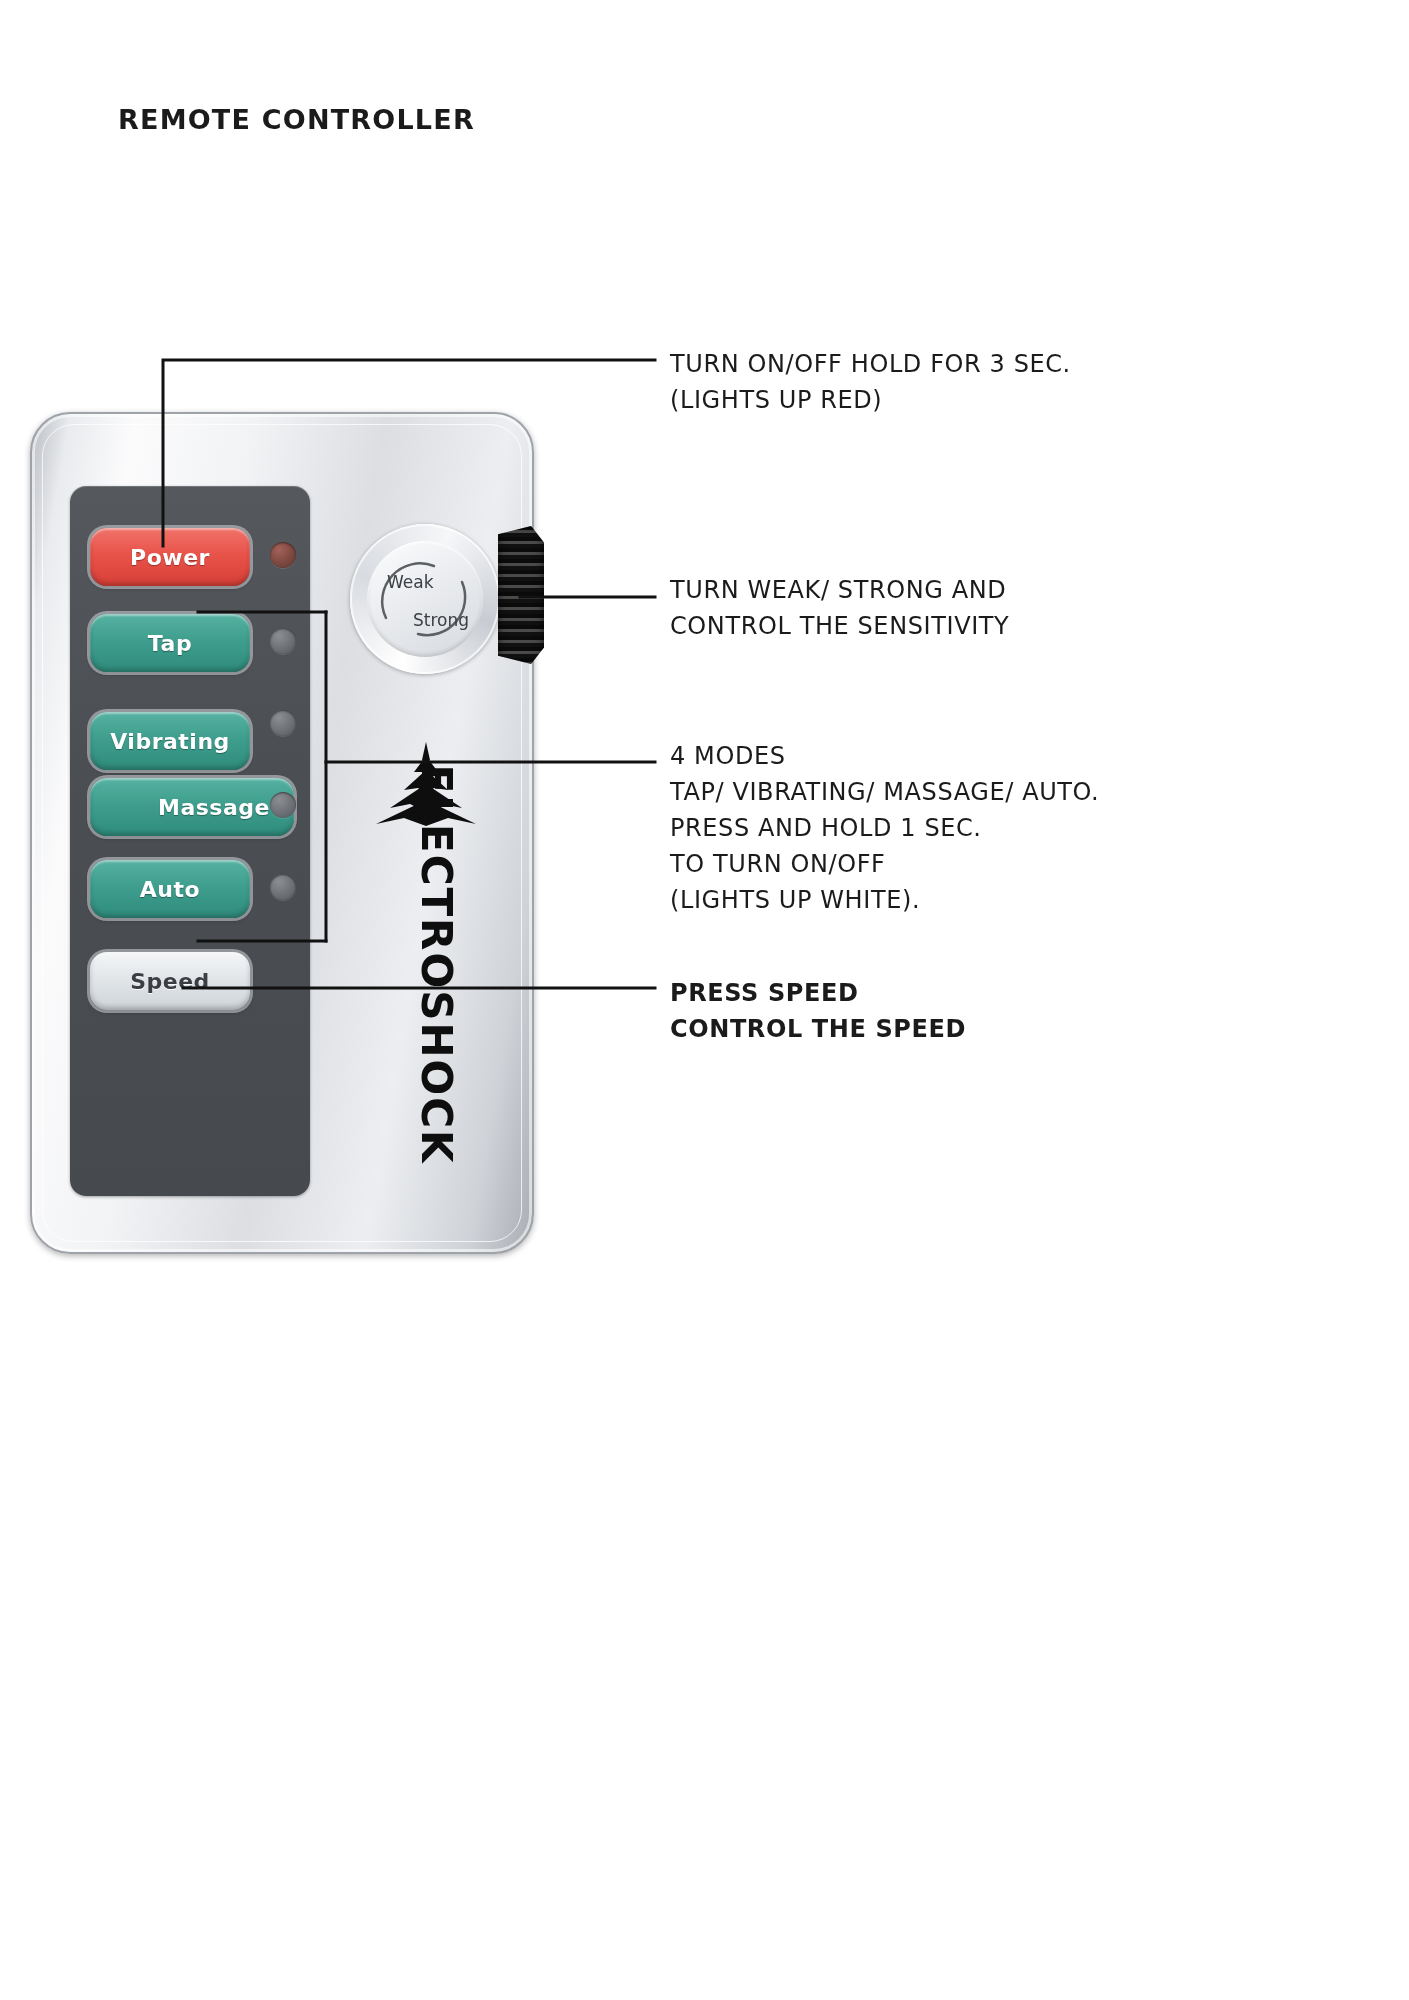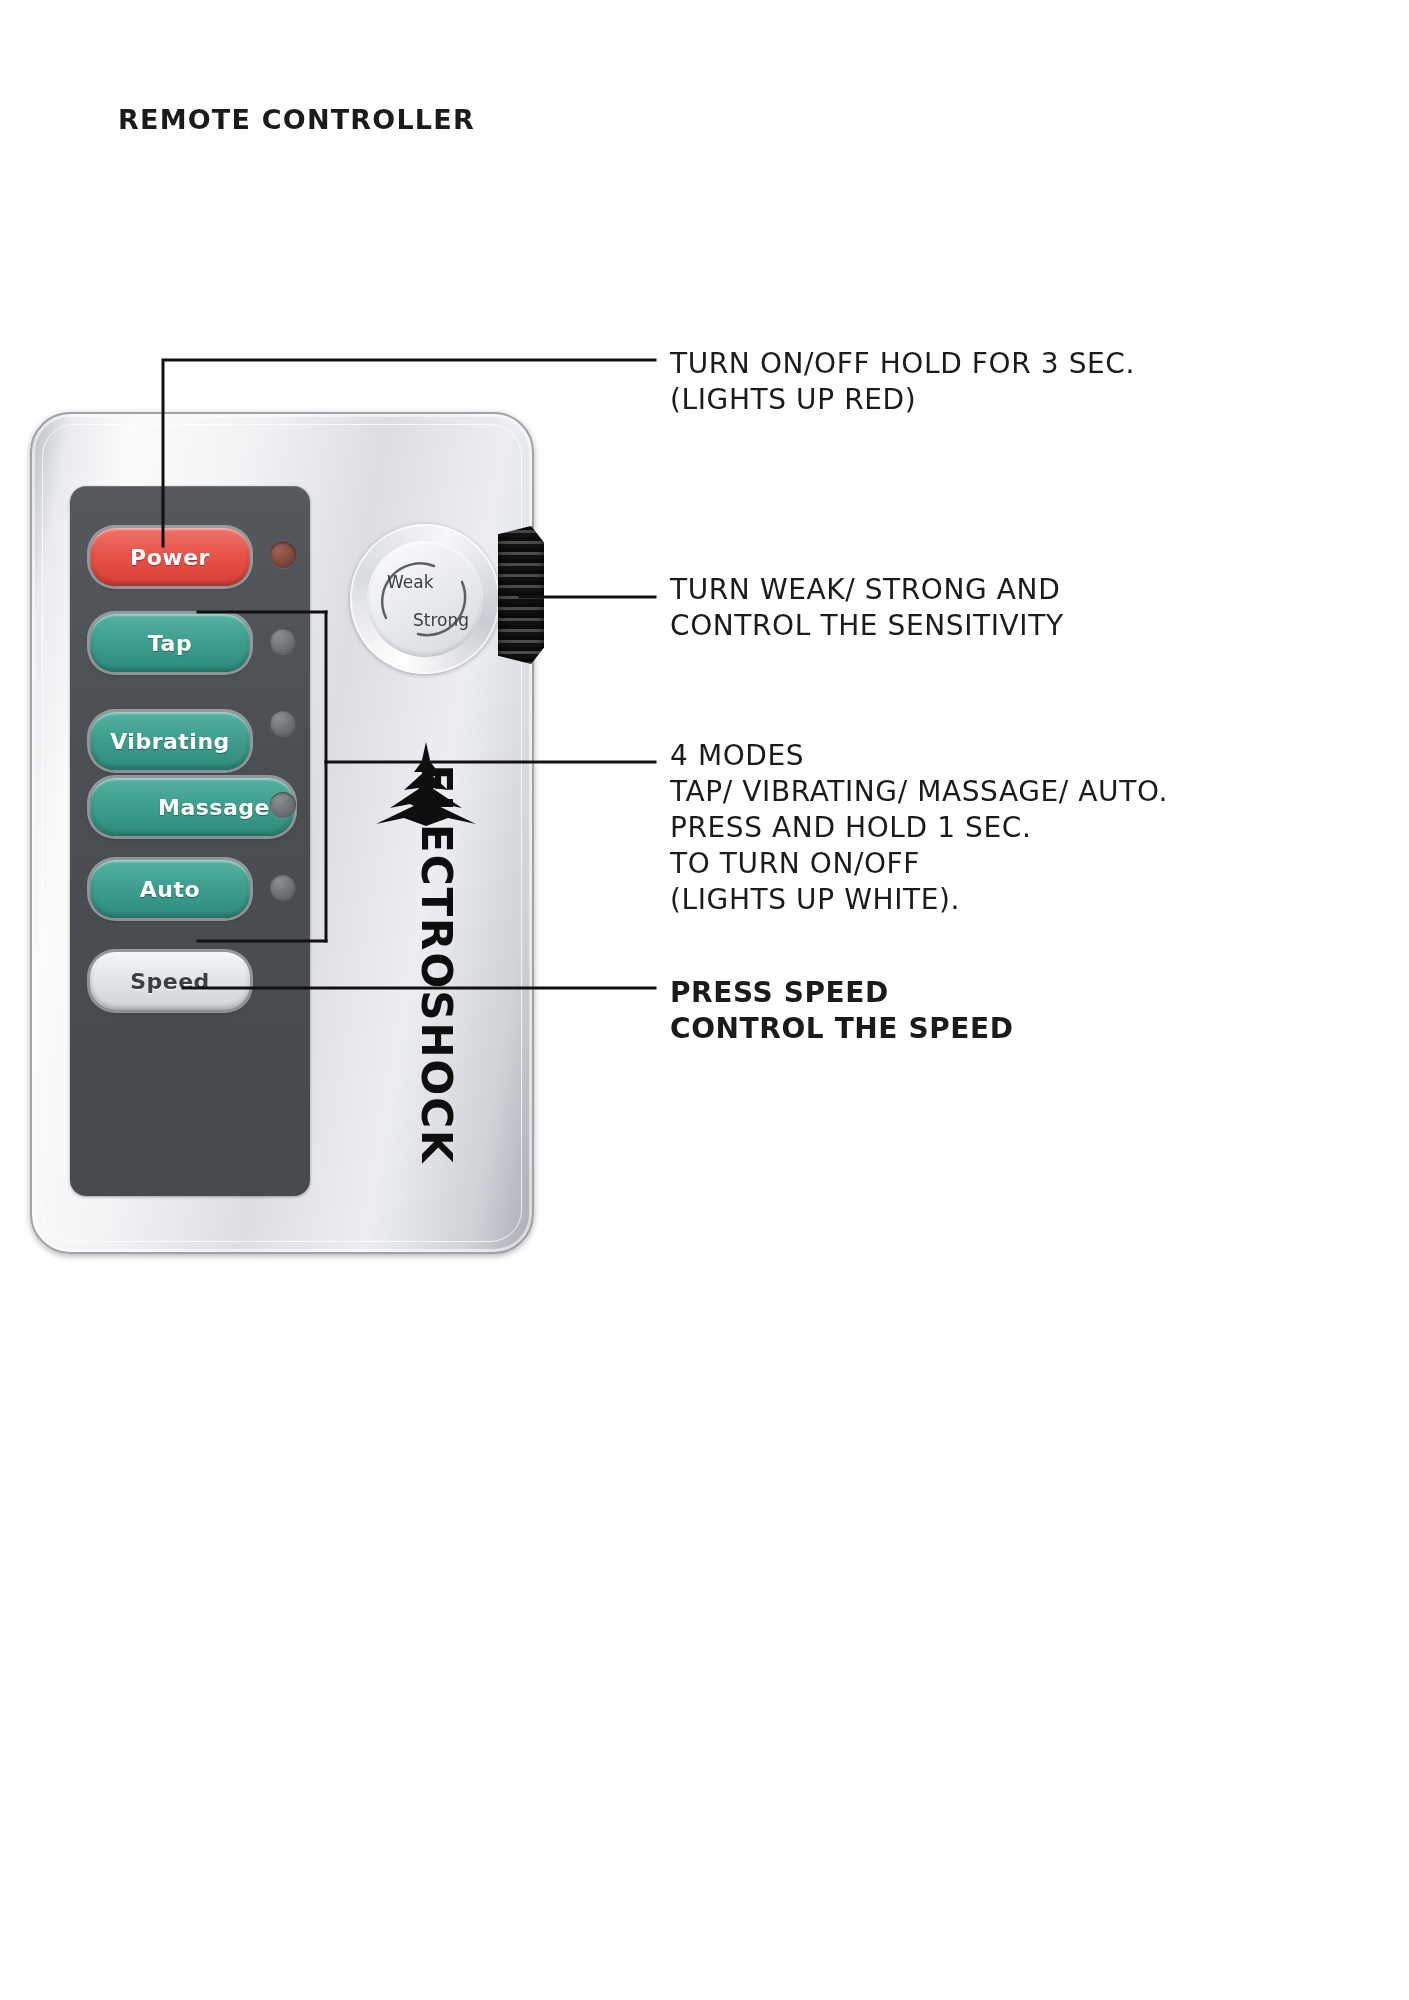--- a/index.html
+++ b/index.html
@@ -74,21 +74,21 @@
     box-shadow: inset 0 1px 0 rgba(255,255,255,0.18),
                 0 1px 3px rgba(0,0,0,0.35);
   }
 
   
   .btn {
     position: absolute;
     left: 20px;
     width: 160px;
     height: 58px;
-    border-radius: 25px;
+    border-radius: 17px;
     display: flex;
     align-items: center;
     justify-content: center;
     font-family: "DejaVu Sans", sans-serif;
     font-weight: bold;
     font-size: 22px;
     color: #ffffff;
     letter-spacing: 0.5px;
     text-shadow: 0 1px 1px rgba(0,0,0,0.35);
     box-shadow:
@@ -221,21 +221,21 @@
     left: 48px;
     top: 18px;
     width: 100px;
     height: 86px;
   }
 
   
   .callout {
     position: absolute;
     font-family: "DejaVu Sans", sans-serif;
-    font-size: 28px;
+    font-size: 24px;
     line-height: 36px;
     color: #1b1b1b;
     letter-spacing: 0.6px;
     white-space: pre-line;
   }
   #callout-power  { left: 670px; top: 346px; }
   #callout-dial   { left: 670px; top: 572px; }
   #callout-modes  { left: 670px; top: 738px; }
   #callout-speed  { left: 670px; top: 975px; font-weight: bold; }
 

